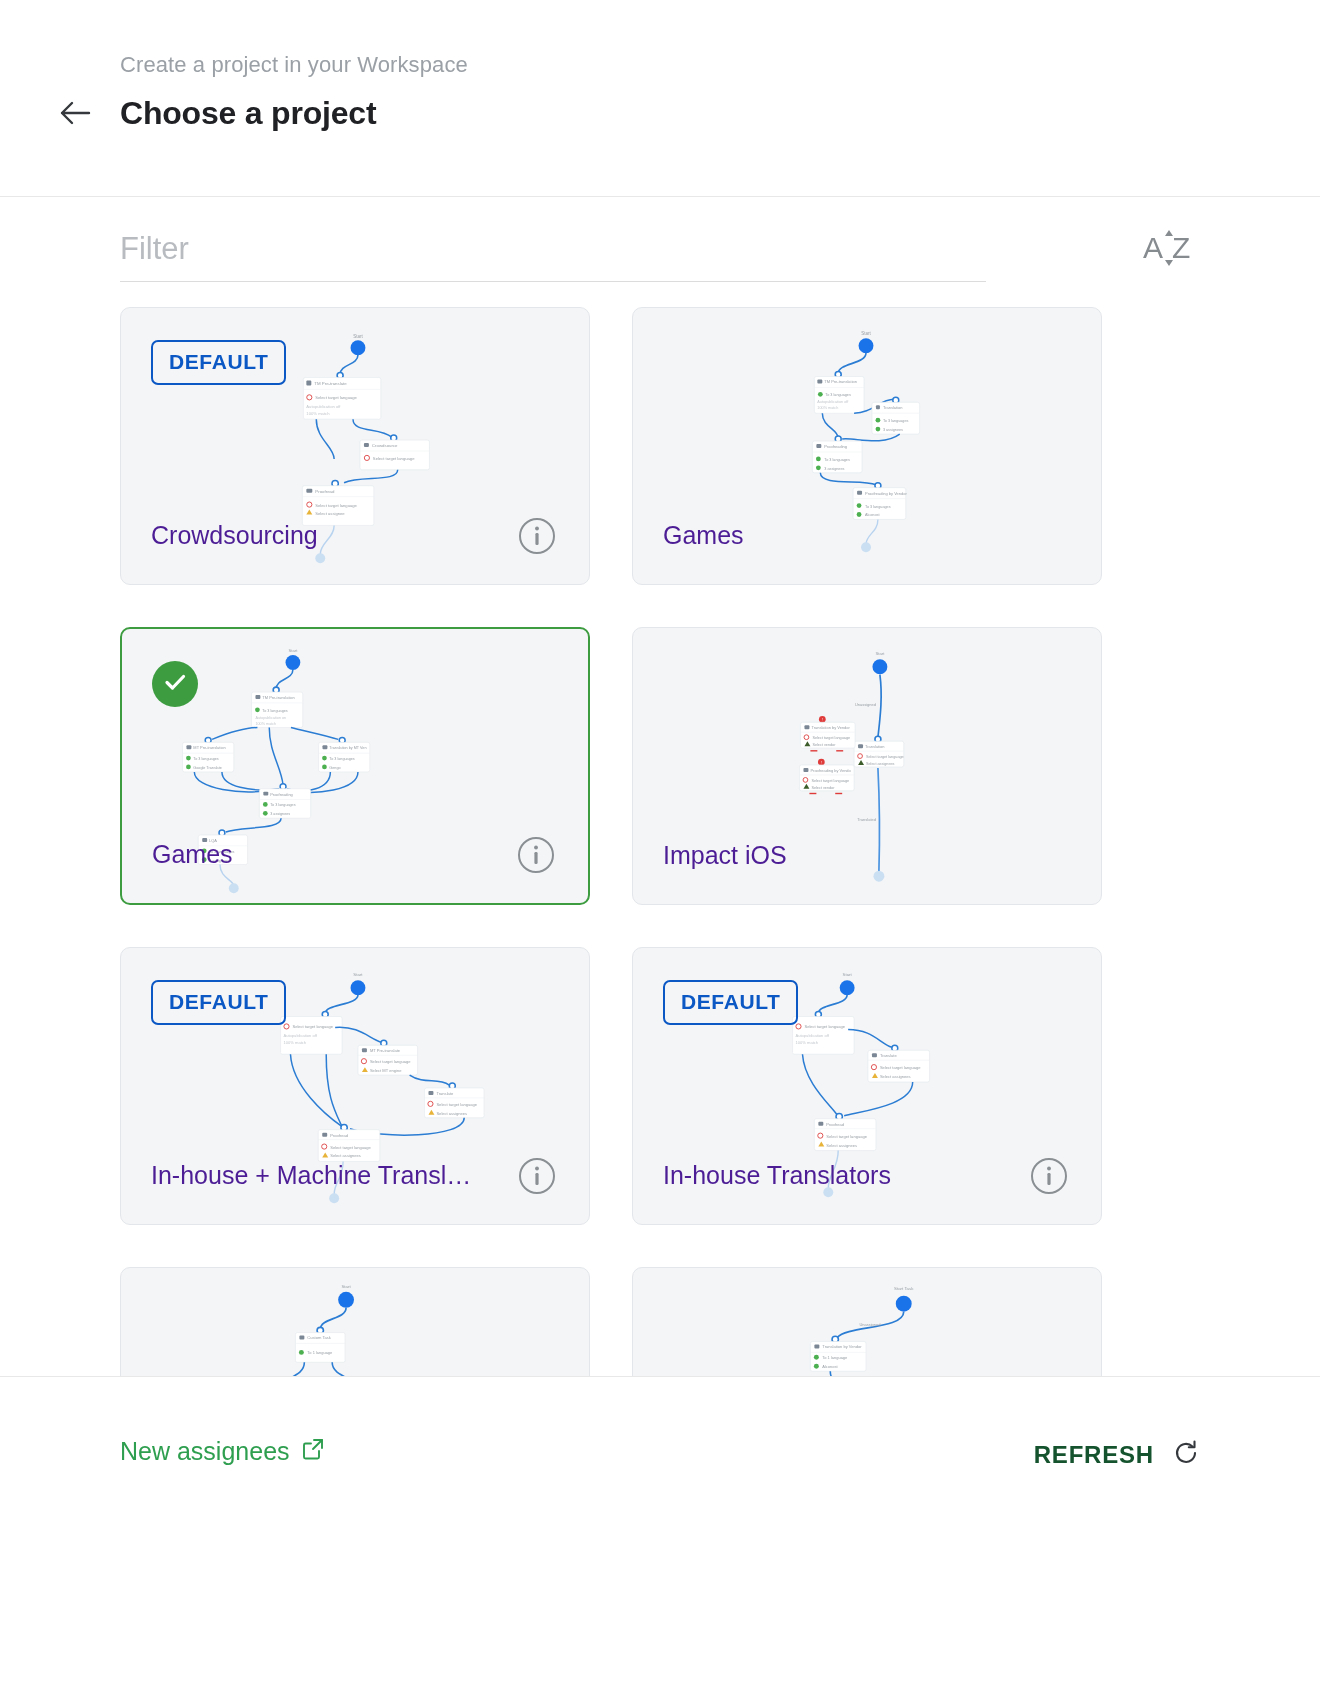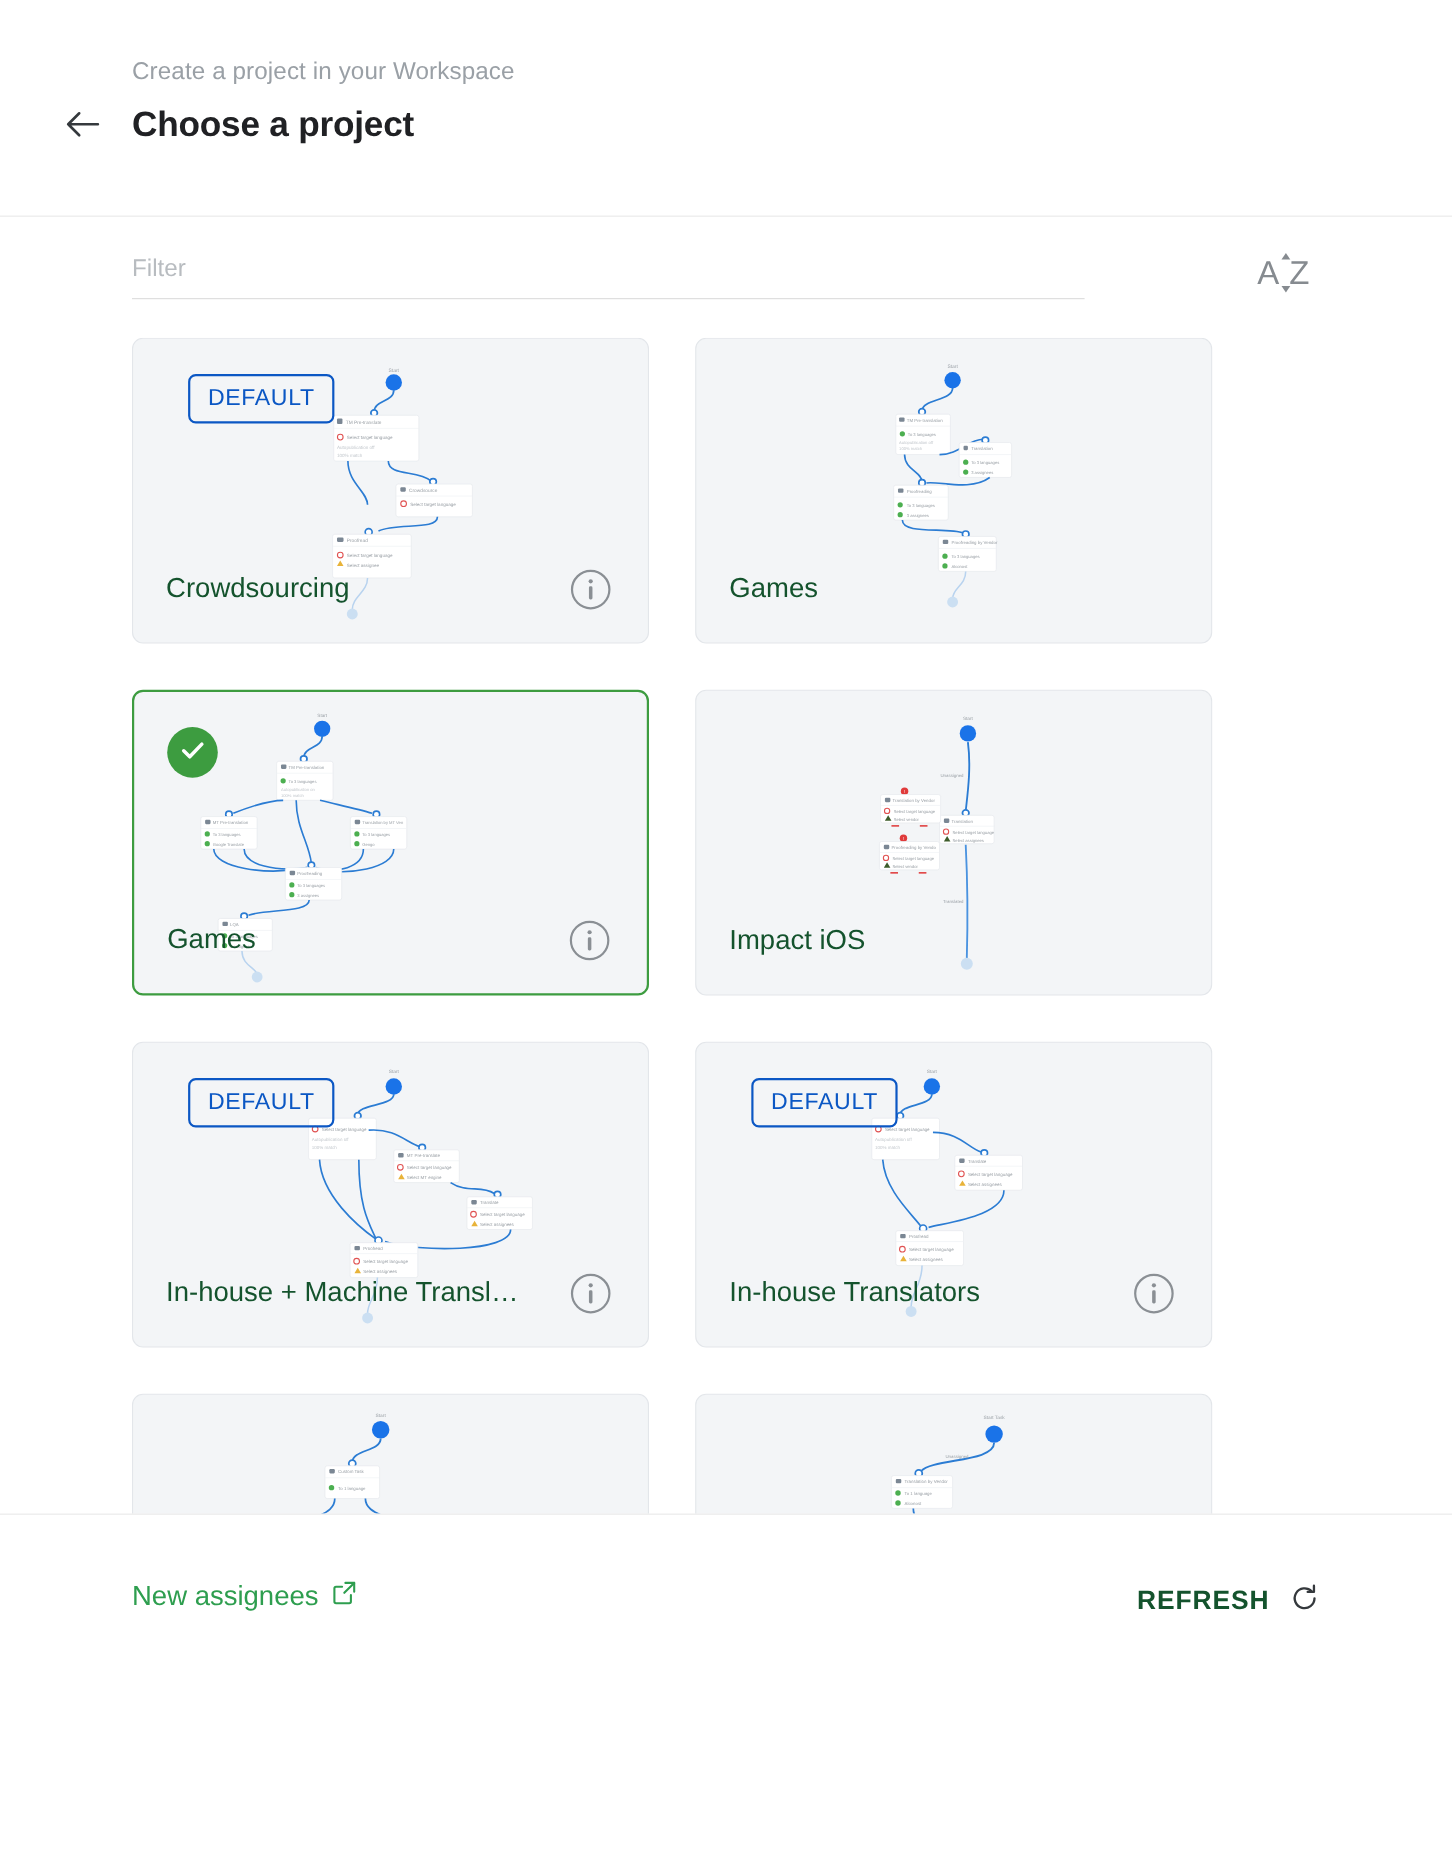--- a/index.html
+++ b/index.html
@@ -33,21 +33,21 @@
     font-size: 32px; font-weight: bold; color: #202124; letter-spacing: -.2px;
   }
 
   
   .filterbar {
     position: relative; flex: 0 0 auto; height: 110px;
   }
   .filter-input {
     position: absolute; left: 120px; top: 34px; width: 866px;
     border: none; border-bottom: 1px solid #dcdcdc;
-    font-size: 22px; color: #202124; padding: 0 0 14px 0;
+    font-size: 31px; color: #202124; padding: 0 0 14px 0;
     background: transparent; outline: none;
     font-family: "Liberation Sans", sans-serif;
   }
   .filter-input::placeholder { color: #b8bcc0; }
   .sort-btn {
     position: absolute; right: 120px; top: 24px;
     width: 62px; height: 56px; display: flex; align-items: center; justify-content: center;
     cursor: pointer; background: none; border: none;
   }
 
@@ -70,36 +70,35 @@
     border-radius: 10px;
     overflow: hidden;
     cursor: pointer;
   }
   .card.selected {
     border: 2px solid #3d9c40;
     background: #f3f5f7;
   }
   .card-title {
     position: absolute; left: 30px; bottom: 34px;
-    font-size: 25px; color: #14532d; font-weight: normal;
+    font-size: 25px; color: #4c1d95; font-weight: normal;
     max-width: 330px; white-space: nowrap; overflow: hidden; text-overflow: ellipsis;
   }
   .info-icon {
     position: absolute; right: 32px; bottom: 28px;
     width: 40px; height: 40px; cursor: pointer;
   }
   .default-badge {
     position: absolute; left: 30px; top: 32px;
     border: 2px solid #0b57c4; color: #0b57c4;
     border-radius: 7px;
-    font-size: 21px; font-weight: normal; letter-spacing: .6px;
+    font-size: 21px; font-weight: bold; letter-spacing: .6px;
     padding: 8px 16px 9px 16px;
     background: transparent;
     z-index: 5;
-    margin-left: 20px;
   }
   .check-badge {
     position: absolute; left: 30px; top: 32px;
     width: 46px; height: 46px; border-radius: 50%;
     background: #3d9c40; z-index: 5;
     display: flex; align-items: center; justify-content: center;
   }
   .thumb { position: absolute; inset: 0; }
   .thumb svg { width: 100%; height: 100%; display: block; }
 

